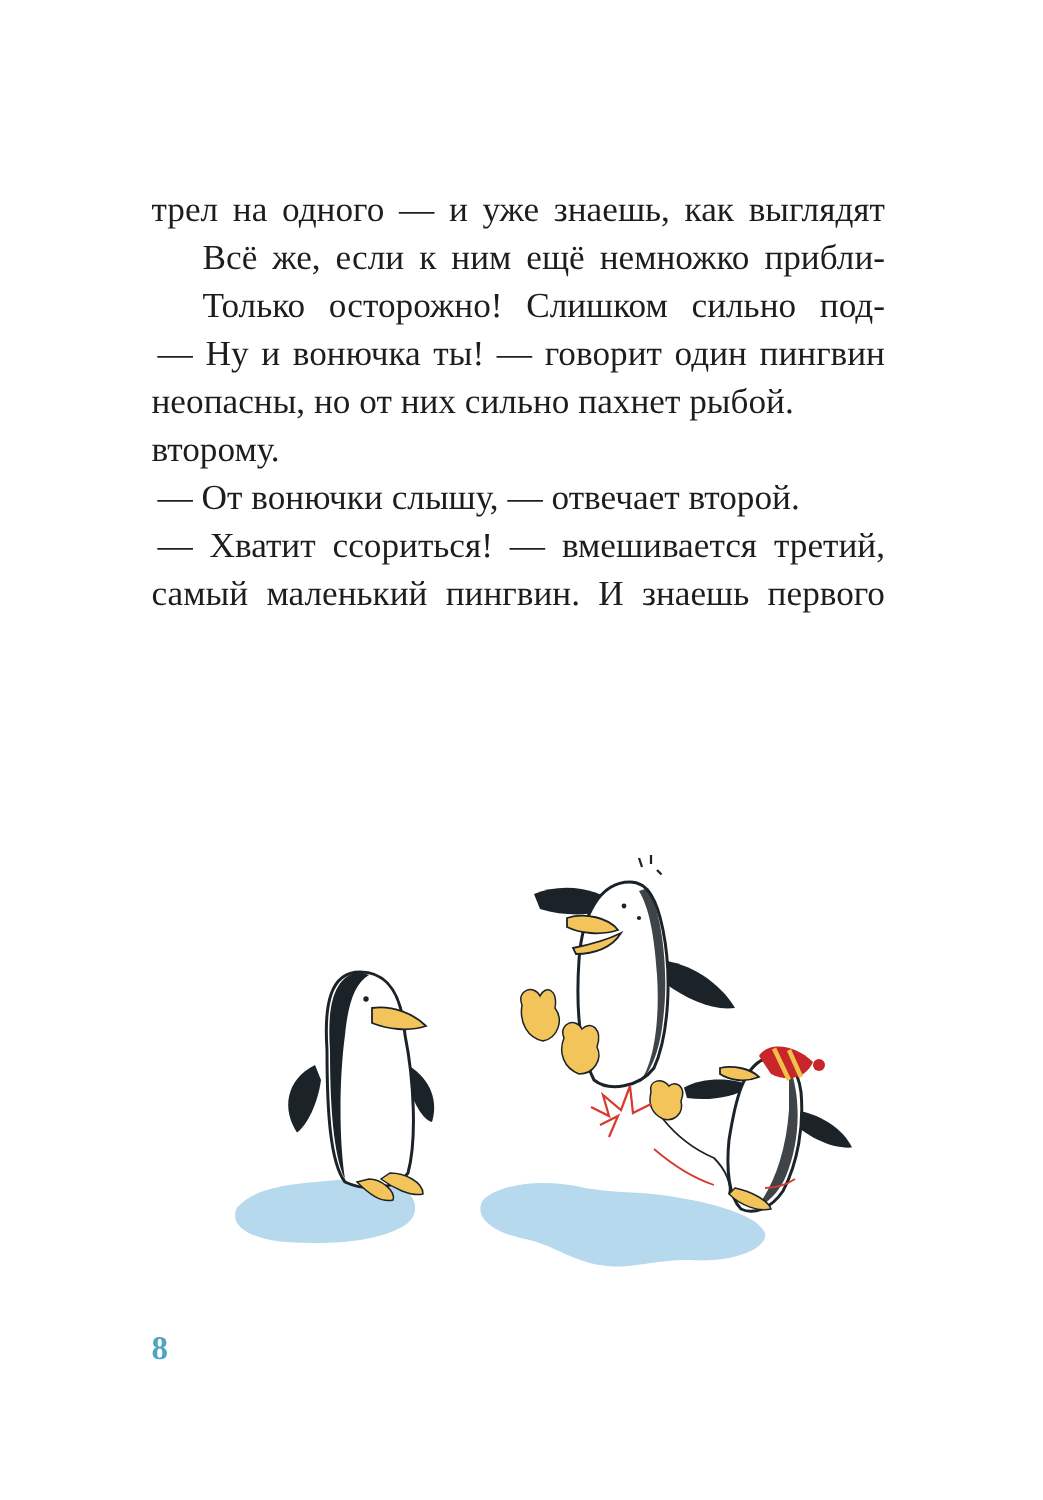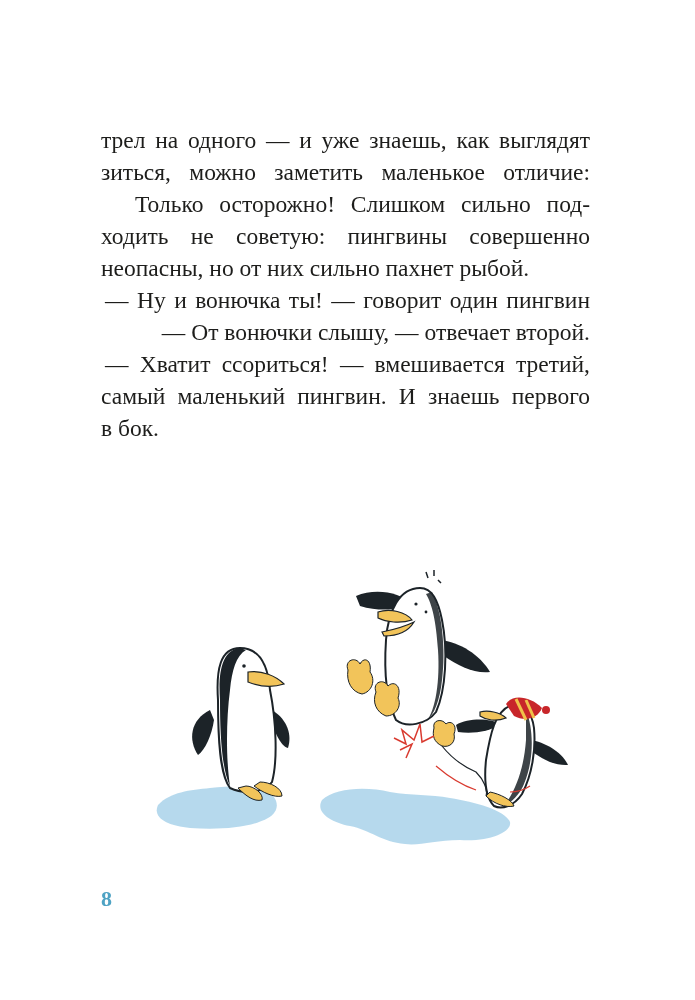--- a/index.html
+++ b/index.html
@@ -34,21 +34,21 @@
     .line {
       display: block;
       white-space: nowrap;
       height: 32px;
     }
     .line.justify {
       text-align: justify;
       text-align-last: justify;
     }
     .line.indent { padding-left: 34px; }
-    .line.dash { padding-left: 4px; text-align: right; }
+    .line.dash { padding-left: 4px; }
     .illustration {
       position: absolute;
       left: 150px;
       top: 560px;
       width: 420px;
       height: 290px;
     }
     .page-number {
       position: absolute;
       left: 101px;
@@ -59,29 +59,28 @@
       color: var(--pn-color, #4fa3c4);
     }
   </style>
 </head>
 <body>
 
 <div class="page">
 
   <div class="text-block">
     <span class="line justify">трел на одного — и уже знаешь, как выглядят</span>
-    <span class="line justify">зиться, можно заметить маленькое отличие:</span>
+    <span class="line justify indent">Всё же, если к ним ещё немножко прибли-</span>
     <span class="line justify indent">Только осторожно! Слишком сильно под-</span>
-    <span class="line justify">ходить не советую: пингвины совершенно</span>
+    <span class="line justify dash">— Ну и вонючка ты! — говорит один пингвин</span>
     <span class="line">неопасны, но от них сильно пахнет рыбой.</span>
-    <span class="line justify dash">— Ну и вонючка ты! — говорит один пингвин</span>
+    <span class="line">второму.</span>
     <span class="line dash">— От вонючки слышу, — отвечает второй.</span>
     <span class="line justify dash">— Хватит ссориться! — вмешивается третий,</span>
     <span class="line justify">самый маленький пингвин. И знаешь первого</span>
-    <span class="line">в бок.</span>
   </div>
 
   <div class="illustration">
     <svg width="420" height="290" viewBox="0 0 420 290" xmlns="http://www.w3.org/2000/svg">
 
       <g>
         <path d="M8 245 C20 232, 40 230, 60 228 C80 226, 100 224, 115 230 C128 236, 132 250, 118 258 C100 268, 70 270, 40 268 C18 266, 2 258, 8 245 Z" fill="#a9d2ea" opacity="0.85"></path>
       </g>
       <g>
         <path d="M172 240 C185 228, 215 226, 240 232 C262 236, 280 234, 300 238 C325 242, 355 250, 360 262 C362 272, 340 282, 310 280 C285 280, 270 286, 255 284 C232 282, 220 270, 200 266 C180 262, 165 252, 172 240 Z" fill="#a9d2ea" opacity="0.85"></path>

